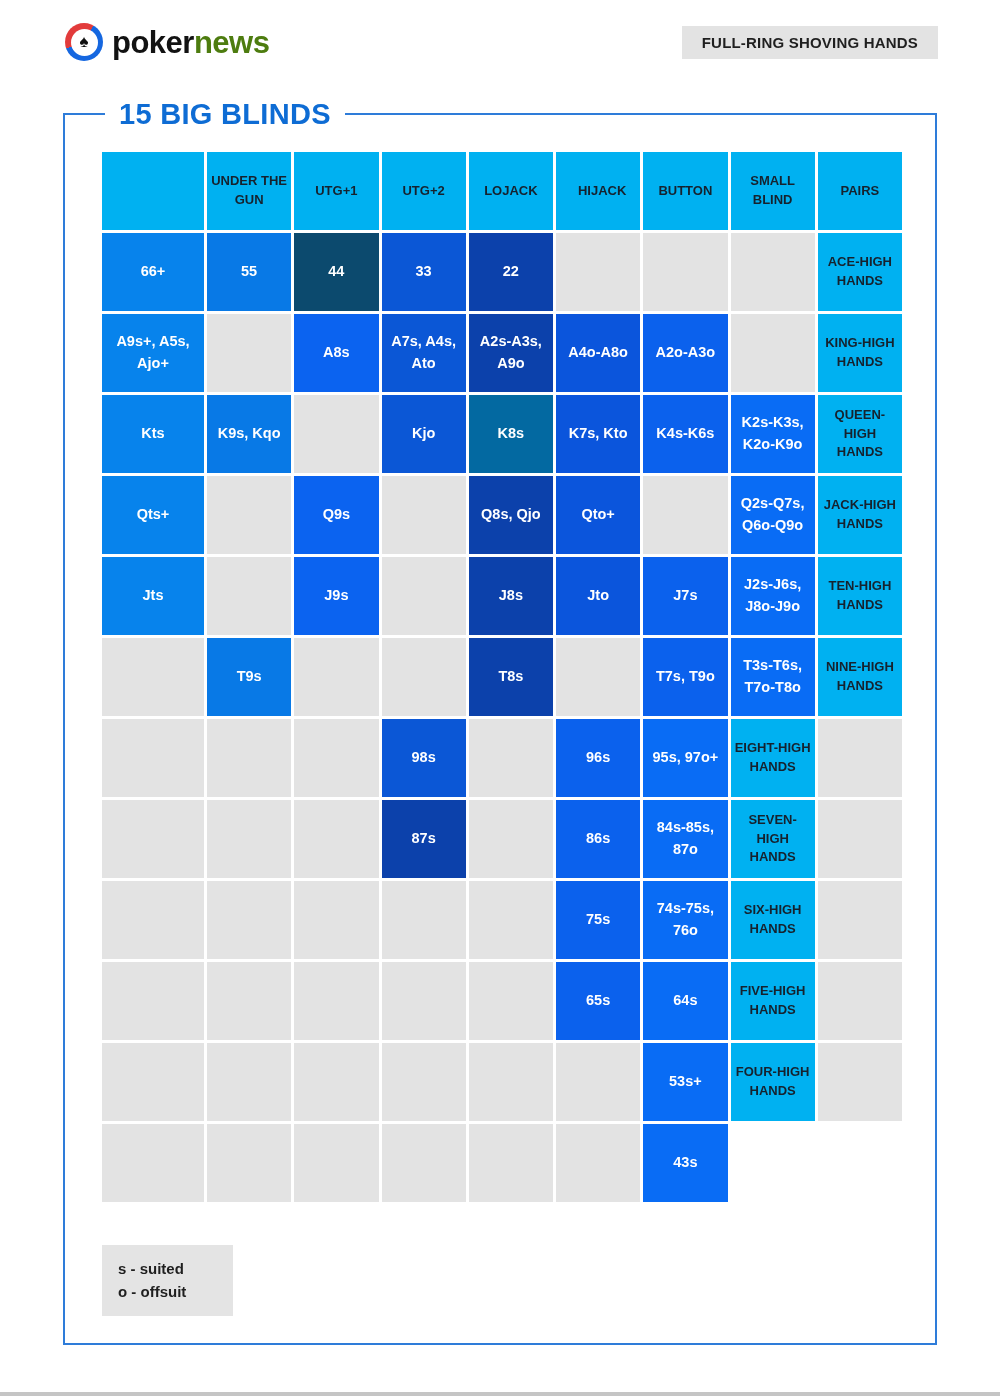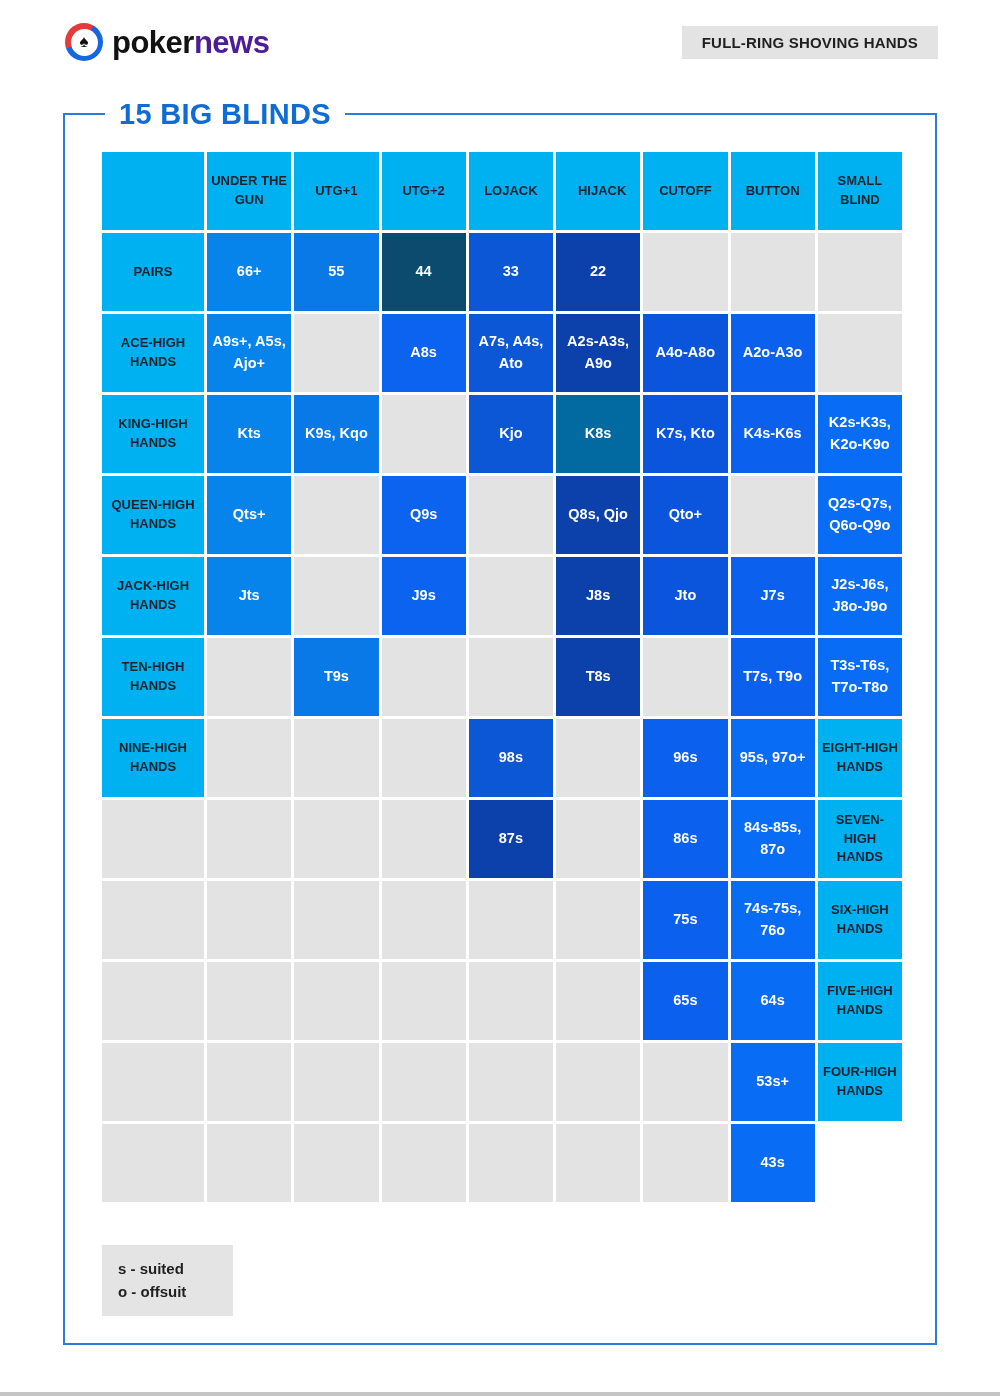--- a/index.html
+++ b/index.html
@@ -8,21 +8,21 @@
   
   .topbar { position:absolute; left:65px; right:62px; top:22px; height:40px; display:flex; align-items:center; justify-content:space-between; }
   .logo { display:flex; align-items:center; gap:9px; }
   .logo-icon { width:38px; height:38px; border-radius:50%;
     background:conic-gradient(from 250deg, #E23B3B 0 140deg, #1567E0 140deg 360deg);
     display:flex; align-items:center; justify-content:center; }
   .logo-icon-inner { width:27px; height:27px; border-radius:50%; background:#fff; display:flex; align-items:center; justify-content:center; }
   .logo-spade { font-size:17px; color:#101010; line-height:1; transform:translateY(-1px); }
   .logo-text { font-size:31px; font-weight:700; letter-spacing:-0.5px; line-height:1; }
   .logo-text .w1 { color:#121212; }
-  .logo-text .w2 { color:#4c1d95; }
+  .logo-text .w2 { color:#4d7c0f; }
   .badge { background:#E3E3E3; color:#1f1f1f; font-weight:700; font-size:15px; letter-spacing:0.2px;
     padding:8px 20px; white-space:nowrap; }
 
   
   .frame { position:absolute; left:63px; top:113px; width:874px; height:1232px; border:2px solid #2E7CD9; }
   .frame-title { position:absolute; left:40px; top:-21px; background:#fff; padding:0 14px;
     font-size:29px; font-weight:700; color:#0E6CD4; letter-spacing:0.3px; white-space:nowrap; line-height:40px; }
 
   
   .grid { position:absolute; left:37px; top:37px; width:800px;
@@ -59,21 +59,20 @@
 
 <div class="frame">
   <div class="frame-title">15 BIG BLINDS</div>
   <div class="grid">
       <div class="cell head-cell" style="background: rgb(0, 177, 241);"></div>
       <div class="cell head-cell" style="background: rgb(0, 177, 241);">UNDER THE GUN</div>
       <div class="cell head-cell" style="background: rgb(0, 177, 241);">UTG+1</div>
       <div class="cell head-cell" style="background: rgb(0, 177, 241);">UTG+2</div>
       <div class="cell head-cell" style="background: rgb(0, 177, 241);">LOJACK</div>
       <div class="cell head-cell" style="background: rgb(0, 177, 241); padding-left: 12px;">HIJACK</div>
-      <div class="cell head-cell" style="background: rgb(0, 177, 241);">CUTOFF</div>
       <div class="cell head-cell" style="background: rgb(0, 177, 241);">BUTTON</div>
       <div class="cell head-cell" style="background: rgb(0, 177, 241);">SMALL BLIND</div>
       <div class="cell head-cell" style="background: rgb(0, 177, 241);">PAIRS</div>
       <div class="cell range-cell" style="background: rgb(7, 131, 236);">66+</div>
       <div class="cell range-cell" style="background: rgb(8, 121, 230);">55</div>
       <div class="cell range-cell" style="background: #0c4a6e;">44</div>
       <div class="cell range-cell" style="background: rgb(11, 87, 214);">33</div>
       <div class="cell range-cell" style="background: rgb(12, 65, 171);">22</div>
       <div class="cell range-cell" style="background: rgb(227, 227, 227);"></div>
       <div class="cell range-cell" style="background: rgb(227, 227, 227);"></div>

